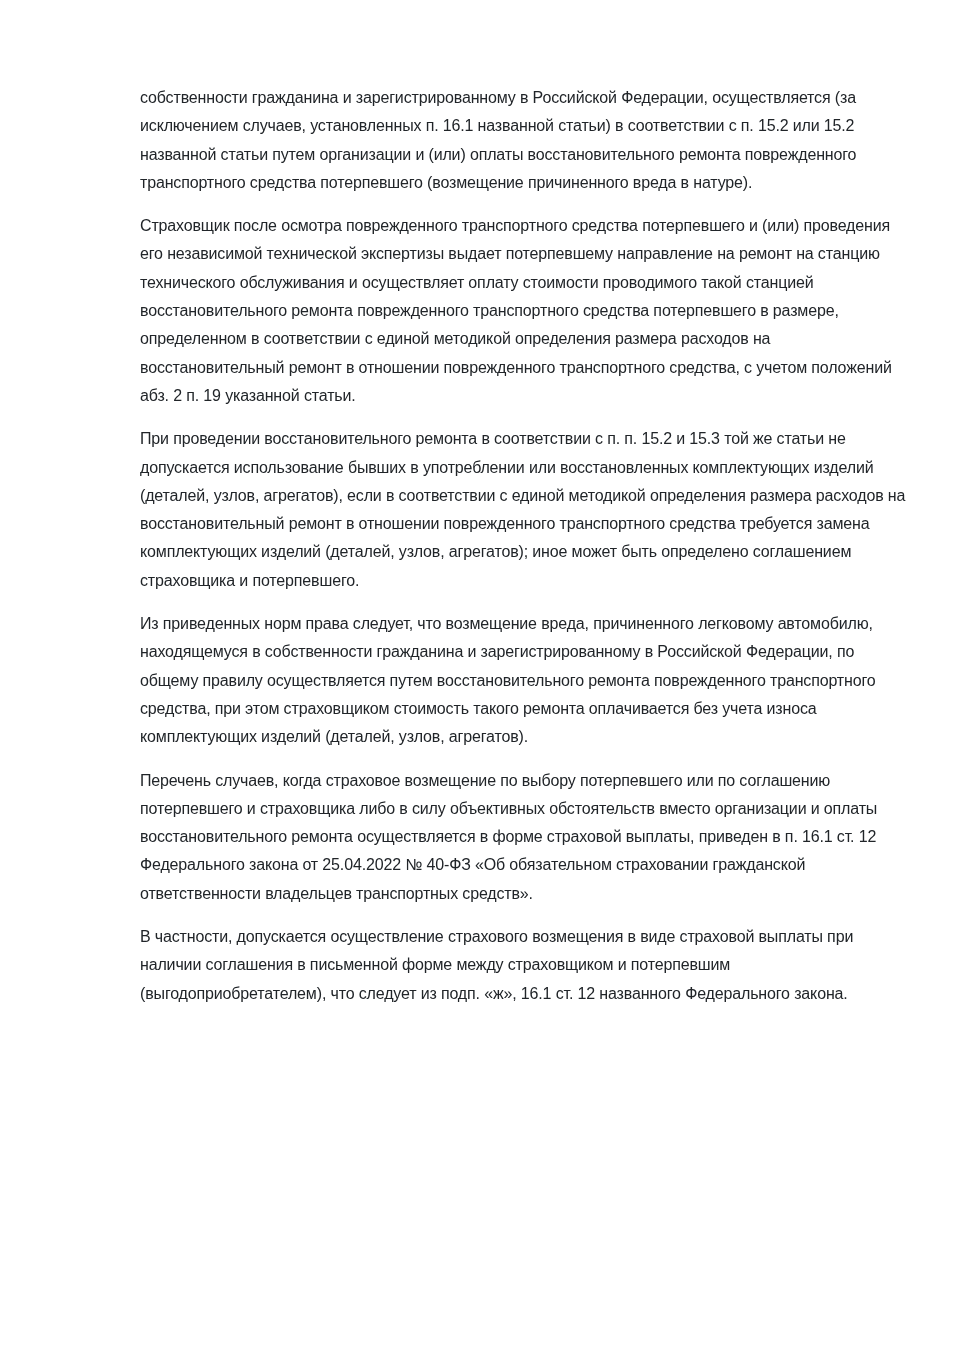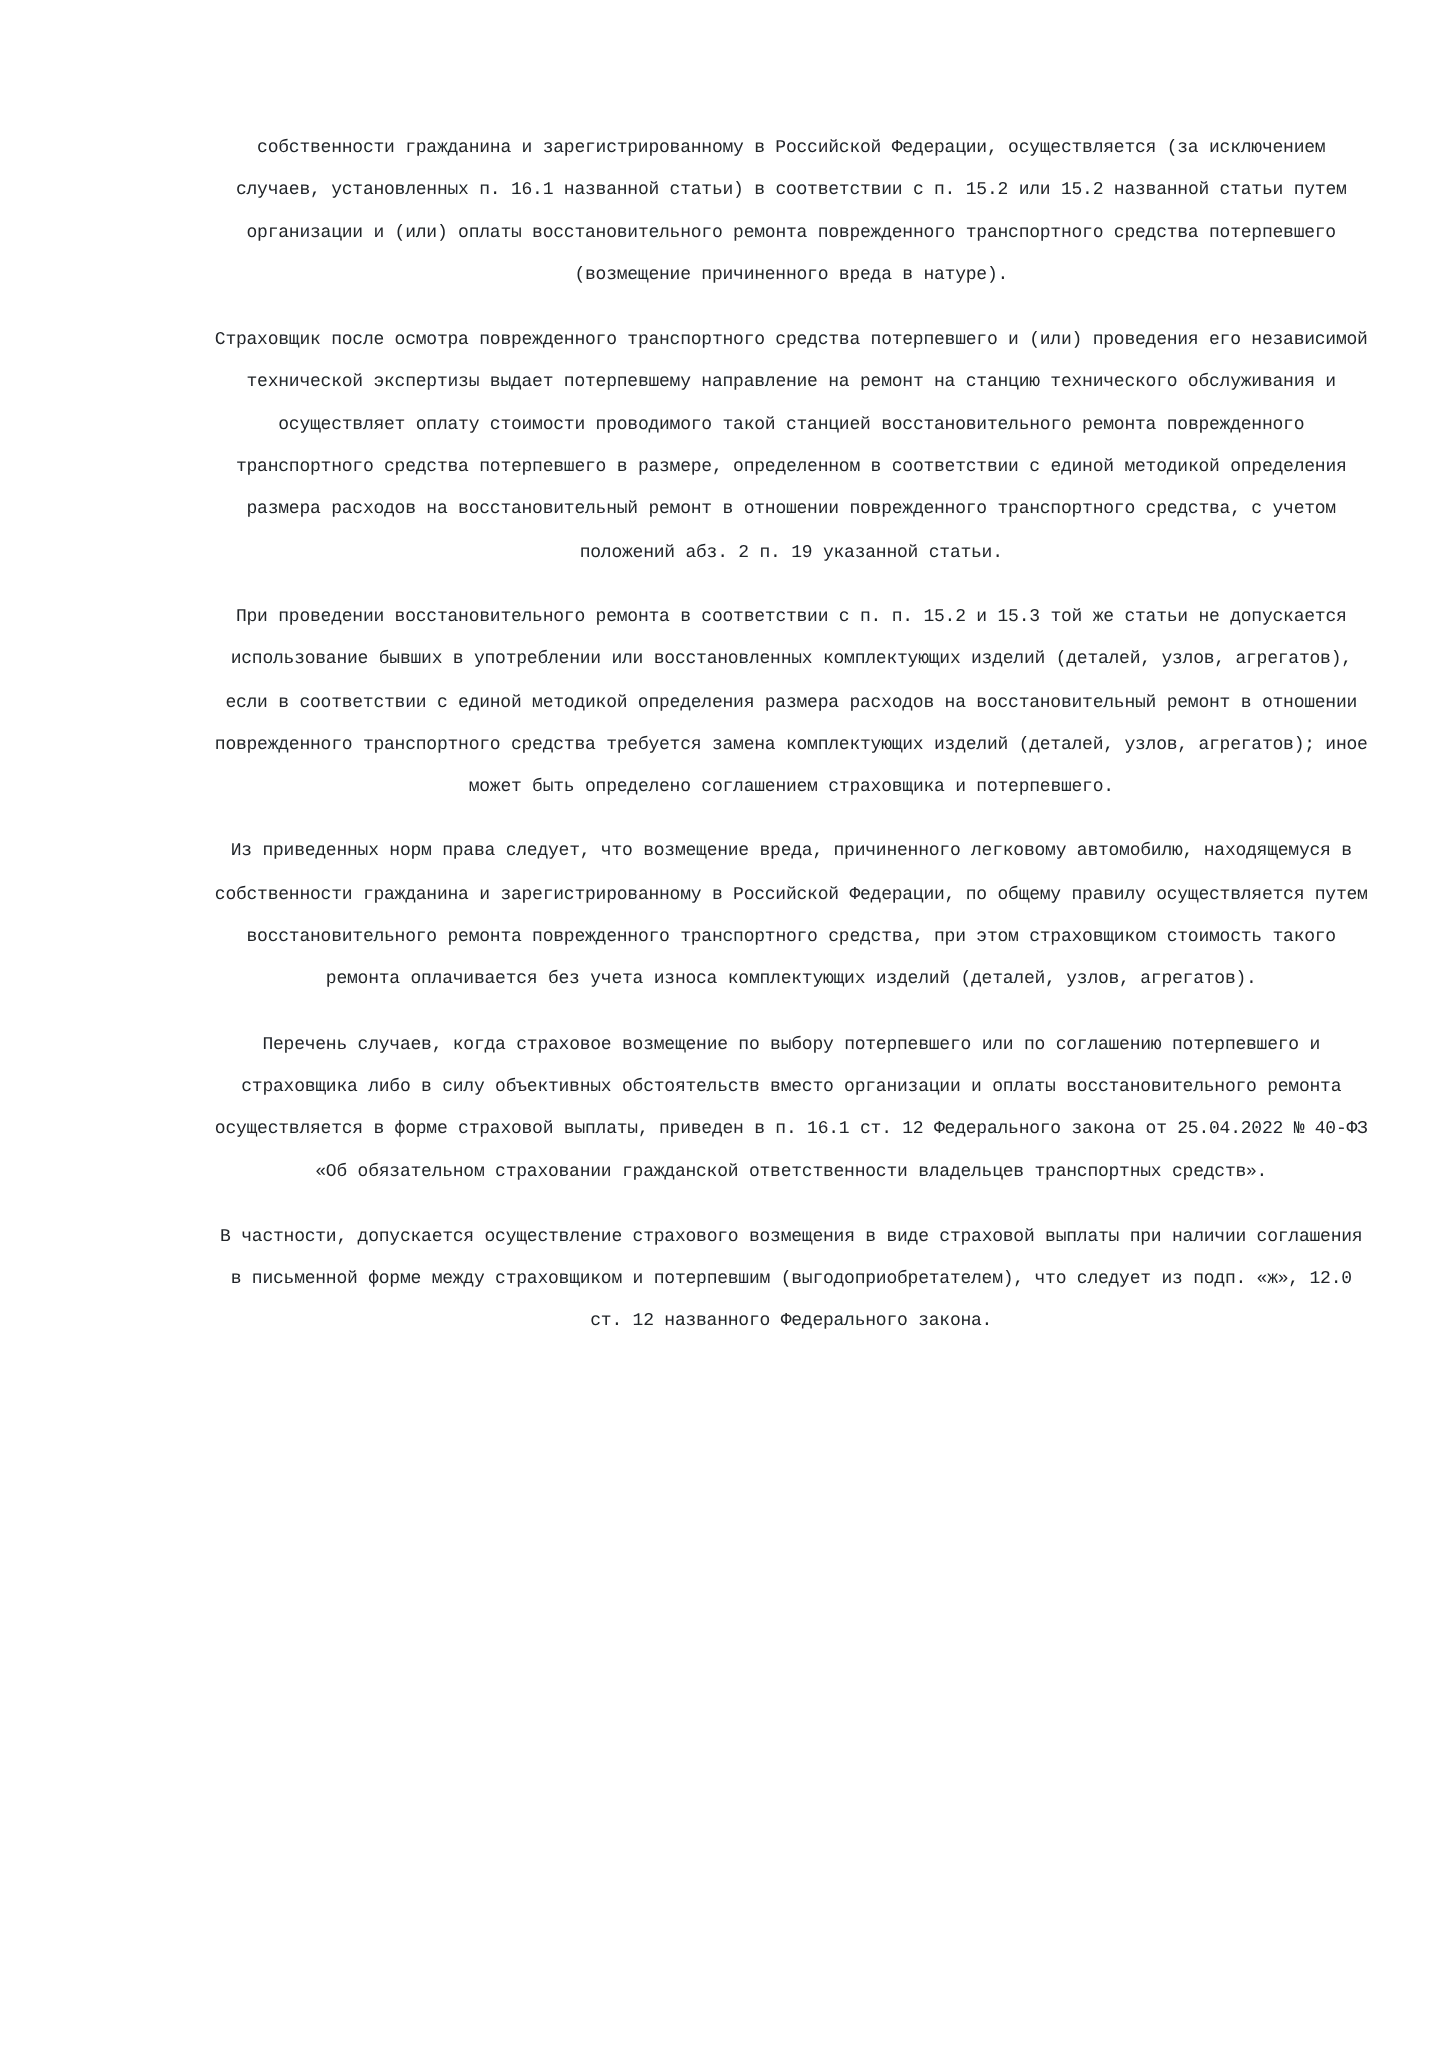--- a/index.html
+++ b/index.html
@@ -21,37 +21,36 @@
     background: #ffffff;
     overflow: hidden;
   }
   .text-block {
     position: absolute;
     left: 140px;
     top: 84px;
     width: 775px;
   }
   .text-block p {
-    font-size: 12px;
+    font-size: 16px;
     line-height: 28.3px;
     letter-spacing: -0.15px;
     color: #212529;
     margin: 0 0 15px 0;
-    text-align: center;
-    font-family: Liberation Mono, monospace;
+    text-align: left;
   }
   .text-block p:last-child {
     margin-bottom: 0;
   }
 </style>
 </head>
 <body>
 
 <div class="page">
   <div class="text-block">
     <p>собственности гражданина и зарегистрированному в Российской Федерации, осуществляется (за исключением случаев, установленных п. 16.1 названной статьи) в соответствии с п. 15.2 или 15.2 названной статьи путем организации и (или) оплаты восстановительного ремонта поврежденного транспортного средства потерпевшего (возмещение причиненного вреда в натуре).</p>
     <p>Страховщик после осмотра поврежденного транспортного средства потерпевшего и (или) проведения его независимой технической экспертизы выдает потерпевшему направление на ремонт на станцию технического обслуживания и осуществляет оплату стоимости проводимого такой станцией восстановительного ремонта поврежденного транспортного средства потерпевшего в размере, определенном в соответствии с единой методикой определения размера расходов на восстановительный ремонт в отношении поврежденного транспортного средства, с учетом положений абз. 2 п. 19 указанной статьи.</p>
     <p>При проведении восстановительного ремонта в соответствии с п. п. 15.2 и 15.3 той же статьи не допускается использование бывших в употреблении или восстановленных комплектующих изделий (деталей, узлов, агрегатов), если в соответствии с единой методикой определения размера расходов на восстановительный ремонт в отношении поврежденного транспортного средства требуется замена комплектующих изделий (деталей, узлов, агрегатов); иное может быть определено соглашением страховщика и потерпевшего.</p>
     <p>Из приведенных норм права следует, что возмещение вреда, причиненного легковому автомобилю, находящемуся в собственности гражданина и зарегистрированному в Российской Федерации, по общему правилу осуществляется путем восстановительного ремонта поврежденного транспортного средства, при этом страховщиком стоимость такого ремонта оплачивается без учета износа комплектующих изделий (деталей, узлов, агрегатов).</p>
     <p>Перечень случаев, когда страховое возмещение по выбору потерпевшего или по соглашению потерпевшего и страховщика либо в силу объективных обстоятельств вместо организации и оплаты восстановительного ремонта осуществляется в форме страховой выплаты, приведен в п. 16.1 ст. 12 Федерального закона от 25.04.2022 № 40-ФЗ «Об обязательном страховании гражданской ответственности владельцев транспортных средств».</p>
-    <p>В частности, допускается осуществление страхового возмещения в виде страховой выплаты при наличии соглашения в письменной форме между страховщиком и потерпевшим (выгодоприобретателем), что следует из подп. «ж», 12.0 ст. 12 названного Федерального закона.</p>
+    <p>В частности, допускается осуществление страхового возмещения в виде страховой выплаты при наличии соглашения в письменной форме между страховщиком и потерпевшим (выгодоприобретателем), что следует из подп. «ж», 16.1 ст. 12 названного Федерального закона.</p>
   </div>
 </div>
 
 </body></html>

